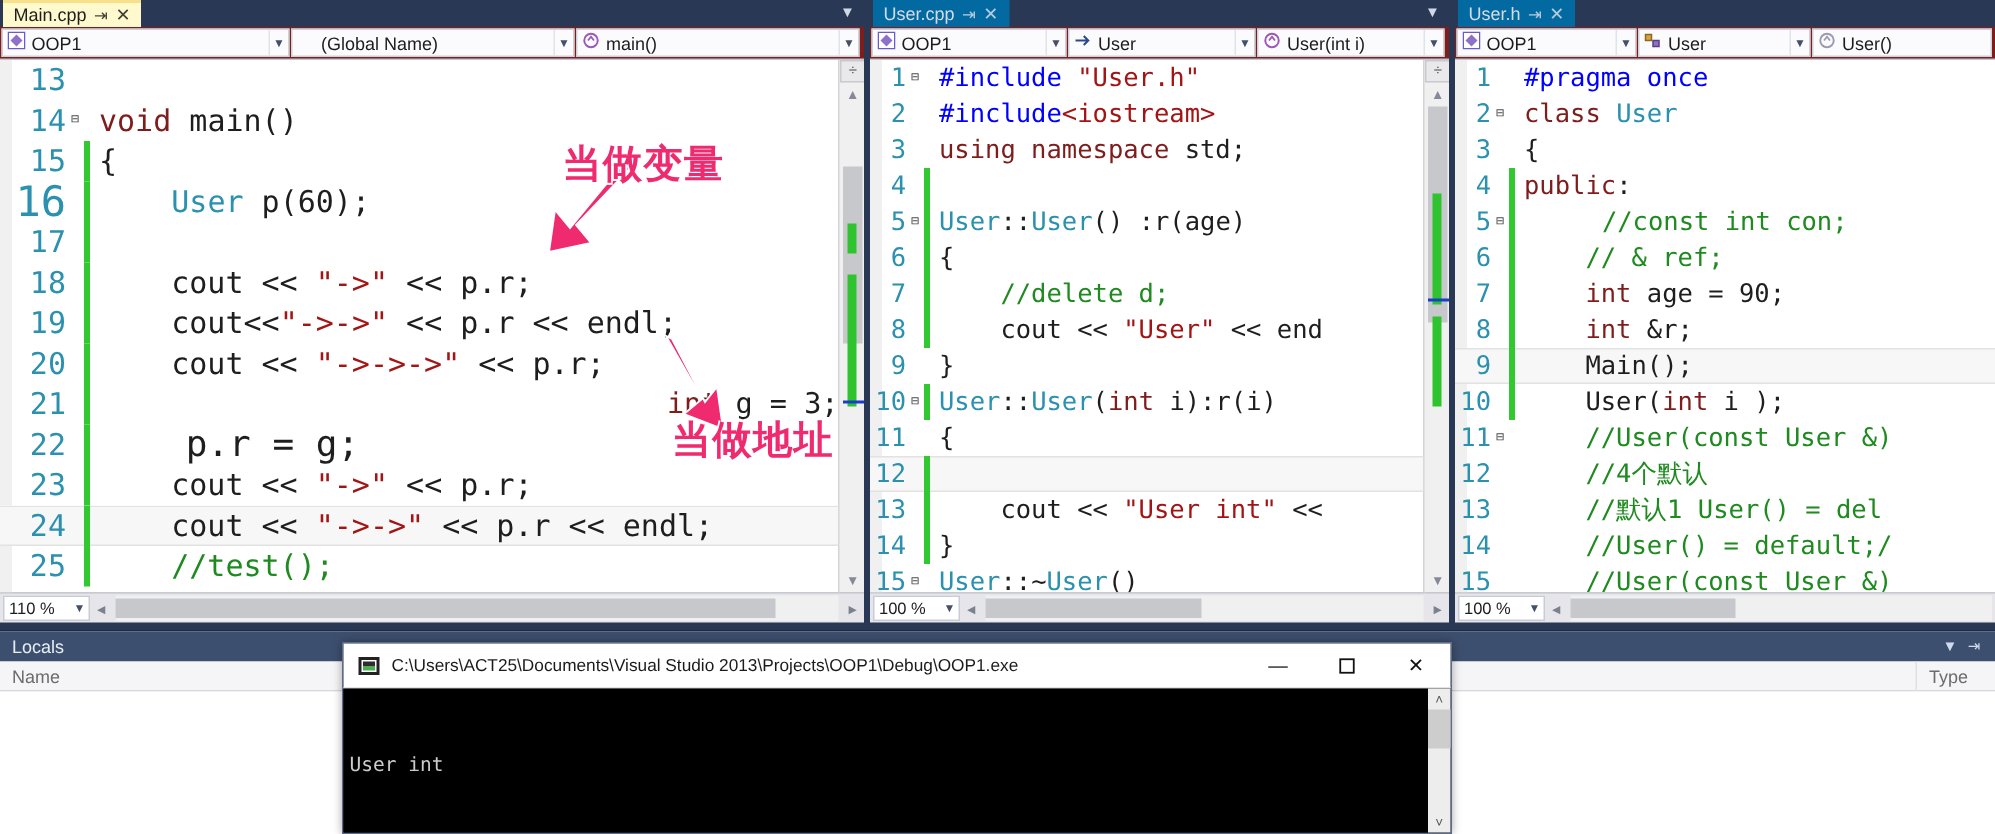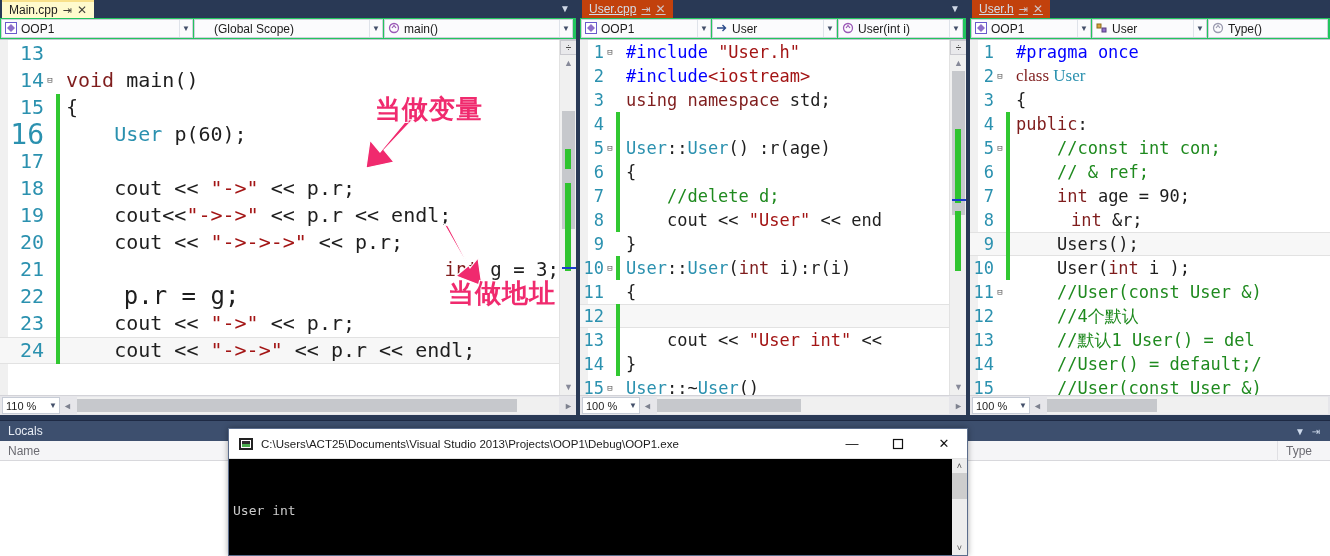--- a/index.html
+++ b/index.html
@@ -20,33 +20,33 @@
   .tabstrip { position: absolute; left: 0; top: 0; height: 18px; width: 100%; background: #293955; }
   .tab {
     position: absolute; left: 2px; top: 0; height: 18px;
     display: flex; align-items: center; gap: 5px;
     padding: 0 7px 0 7px;
     font-size: 12px;
     cursor: default;
     white-space: nowrap;
   }
   .tab.active { background: #fffacd; color: #1e1e1e; border-top: 2px solid #f8e08a; }
-  .tab.inactive { background: #c2410c; color: #d4dce8; text-decoration: underline; }
+  .tab.inactive { background: #0369a1; color: #d4dce8; }
   .tab .tabname { font-size: 12px; line-height: 18px; }
   .tab .pin, .tab .xc { font-size: 11px; opacity: .85; }
   .tab .xc { font-size: 12px; }
   .tabs-dropdown {
     position: absolute; right: 4px; top: 1px; width: 14px; height: 16px;
     color: #cfd8e6; font-size: 10px; text-align: center; line-height: 16px;
   }
 
   
   .navbar {
     position: absolute; left: 0; top: 18px; height: 22px; width: 100%;
-    background: #22c55e; display: flex; align-items: center;
+    background: #7f1d1d; display: flex; align-items: center;
     border-bottom: 1px solid #c2c8d2;
   }
   .combo {
     display: flex; align-items: center; position: relative;
     background: #fbfbfd; border: 1px solid #cdd2da; margin: 1px 0 1px 1px;
     height: 19px; overflow: hidden; color: #1c1c1c; font-size: 12px;
   }
   .combo .cico { width: 18px; text-align: center; flex: 0 0 18px; font-size: 11px; }
   .combo .ctext { flex: 1 1 auto; white-space: nowrap; overflow: hidden; padding-left: 1px; }
   .combo .carrow {
@@ -216,21 +216,21 @@
           <svg width="12" height="12" viewBox="0 0 12 12">
               <rect x="0.5" y="0.5" width="11" height="11" fill="#fff" stroke="#6a5acd"></rect>
               <path d="M2 6 L6 2 L10 6 L6 10 Z" fill="#8e6fc9"></path>
             </svg>
         </span>
         <span class="ctext">OOP1</span>
         <span class="carrow">▼</span>
       </div>
       <div class="combo" style="width:189px;">
         <span class="cico"></span>
-        <span class="ctext">(Global Scope)</span>
+        <span class="ctext">(Global Name)</span>
         <span class="carrow">▼</span>
       </div>
       <div class="combo" style="width:189px;">
         <span class="cico">
           <svg width="12" height="12" viewBox="0 0 12 12">
               <circle cx="6" cy="6" r="4.5" fill="none" stroke="#9b59b6" stroke-width="1.3"></circle>
               <path d="M4 6 L6 3.5 L8 6" fill="none" stroke="#9b59b6" stroke-width="1.2"></path>
             </svg>
         </span>
         <span class="ctext">main()</span>
@@ -246,20 +246,21 @@
           <div class="cl" style="height: 27px; line-height: 27px; font-size: 20px;"><span class="lno" style="width: 44px; font-size: 20px;">15</span><span class="fold"></span><span class="chgbar green"></span><span class="ctext2" style="font-size: 20px; padding-left: 6px;"><span class="t-plain">{</span></span></div>
           <div class="cl" style="height: 27px; line-height: 27px; font-size: 20px;"><span class="lno" style="width: 44px; font-size: 28px; text-align: right;">16</span><span class="fold"></span><span class="chgbar green"></span><span class="ctext2" style="font-size: 20px; padding-left: 6px;"><span class="t-plain">    </span><span class="t-type">User</span><span class="t-plain"> p(60);</span></span></div>
           <div class="cl" style="height: 27px; line-height: 27px; font-size: 20px;"><span class="lno" style="width: 44px; font-size: 20px;">17</span><span class="fold"></span><span class="chgbar green"></span><span class="ctext2" style="font-size: 20px; padding-left: 6px;"></span></div>
           <div class="cl" style="height: 27px; line-height: 27px; font-size: 20px;"><span class="lno" style="width: 44px; font-size: 20px;">18</span><span class="fold"></span><span class="chgbar green"></span><span class="ctext2" style="font-size: 20px; padding-left: 6px;"><span class="t-plain">    cout &lt;&lt; </span><span class="t-str">"-&gt;"</span><span class="t-plain"> &lt;&lt; p.r;</span></span></div>
           <div class="cl" style="height: 27px; line-height: 27px; font-size: 20px;"><span class="lno" style="width: 44px; font-size: 20px;">19</span><span class="fold"></span><span class="chgbar green"></span><span class="ctext2" style="font-size: 20px; padding-left: 6px;"><span class="t-plain">    cout&lt;&lt;</span><span class="t-str">"-&gt;-&gt;"</span><span class="t-plain"> &lt;&lt; p.r &lt;&lt; endl;</span></span></div>
           <div class="cl" style="height: 27px; line-height: 27px; font-size: 20px;"><span class="lno" style="width: 44px; font-size: 20px;">20</span><span class="fold"></span><span class="chgbar green"></span><span class="ctext2" style="font-size: 20px; padding-left: 6px;"><span class="t-plain">    cout &lt;&lt; </span><span class="t-str">"-&gt;-&gt;-&gt;"</span><span class="t-plain"> &lt;&lt; p.r;</span></span></div>
           <div class="cl" style="height: 27px; line-height: 27px; font-size: 20px;"><span class="lno" style="width: 44px; font-size: 20px;">21</span><span class="fold"></span><span class="chgbar green"></span><span class="ctext2" style="font-size: 19px; padding-left: 6px; text-align: right;"><span class="t-plain">    </span><span class="t-kw">int</span><span class="t-plain"> g = 3;</span></span></div>
           <div class="cl" style="height: 27px; line-height: 27px; font-size: 20px;"><span class="lno" style="width: 44px; font-size: 20px;">22</span><span class="fold"></span><span class="chgbar green"></span><span class="ctext2" style="font-size: 24px; padding-left: 6px;"><span class="t-plain">    p.r = g;</span></span></div>
           <div class="cl" style="height: 27px; line-height: 27px; font-size: 20px;"><span class="lno" style="width: 44px; font-size: 20px;">23</span><span class="fold"></span><span class="chgbar green"></span><span class="ctext2" style="font-size: 20px; padding-left: 6px;"><span class="t-plain">    cout &lt;&lt; </span><span class="t-str">"-&gt;"</span><span class="t-plain"> &lt;&lt; p.r;</span></span></div>
           <div class="cl hl" style="height: 27px; line-height: 27px; font-size: 20px;"><span class="lno" style="width: 44px; font-size: 20px;">24</span><span class="fold"></span><span class="chgbar green"></span><span class="ctext2" style="font-size: 20px; padding-left: 6px;"><span class="t-plain">    cout &lt;&lt; </span><span class="t-str">"-&gt;-&gt;"</span><span class="t-plain"> &lt;&lt; p.r &lt;&lt; endl;</span></span></div>
+          <div class="cl" style="height: 27px; line-height: 27px; font-size: 20px;"><span class="lno" style="width: 44px; font-size: 20px;">25</span><span class="fold"></span><span class="chgbar green"></span><span class="ctext2" style="font-size: 20px; padding-left: 6px;"><span class="t-com">    //test();</span></span></div>
         </div>
     </div>
 
     <div class="vscroll">
       <div class="splitbtn">÷</div>
       <div class="arrowup">▲</div>
       <div class="track">
         <div class="thumb" style="top:40px; height:118px;"></div>
         <div class="mark-green" style="top:78px; height:20px;"></div>
         <div class="mark-green" style="top:112px; height:88px;"></div>
@@ -403,36 +404,36 @@
         <span class="ctext">User</span>
         <span class="carrow">▼</span>
       </div>
       <div class="combo" style="width:120px;">
         <span class="cico">
           <svg width="12" height="12" viewBox="0 0 12 12">
               <circle cx="6" cy="6" r="4.5" fill="none" stroke="#9b9bb0" stroke-width="1.3"></circle>
               <path d="M4 6 L6 3.5 L8 6" fill="none" stroke="#9b9bb0" stroke-width="1.2"></path>
             </svg>
         </span>
-        <span class="ctext">Type()</span>
+        <span class="ctext">User()</span>
       </div>
     </div>
 
     <div class="codearea" style="right:0;">
       <div class="gutter-bg"></div>
       <div class="codelines" id="code-3">
           <div class="cl" style="height: 24px; line-height: 24px; font-size: 17px;"><span class="lno" style="width: 24px; font-size: 17px;">1</span><span class="fold"></span><span class="chgbar none"></span><span class="ctext2" style="font-size: 17px; padding-left: 6px;"><span class="t-pp">#pragma once</span></span></div>
-          <div class="cl" style="height: 24px; line-height: 24px; font-size: 17px;"><span class="lno" style="width: 24px; font-size: 17px;">2</span><span class="fold">⊟</span><span class="chgbar none"></span><span class="ctext2" style="font-size: 17px; padding-left: 6px; font-family: Liberation Serif, serif;"><span class="t-kw">class</span><span class="t-plain"> </span><span class="t-type">User</span></span></div>
+          <div class="cl" style="height: 24px; line-height: 24px; font-size: 17px;"><span class="lno" style="width: 24px; font-size: 17px;">2</span><span class="fold">⊟</span><span class="chgbar none"></span><span class="ctext2" style="font-size: 17px; padding-left: 6px;"><span class="t-kw">class</span><span class="t-plain"> </span><span class="t-type">User</span></span></div>
           <div class="cl" style="height: 24px; line-height: 24px; font-size: 17px;"><span class="lno" style="width: 24px; font-size: 17px;">3</span><span class="fold"></span><span class="chgbar none"></span><span class="ctext2" style="font-size: 17px; padding-left: 6px;"><span class="t-plain">{</span></span></div>
           <div class="cl" style="height: 24px; line-height: 24px; font-size: 17px;"><span class="lno" style="width: 24px; font-size: 17px;">4</span><span class="fold"></span><span class="chgbar green"></span><span class="ctext2" style="font-size: 17px; padding-left: 6px;"><span class="t-kw">public</span><span class="t-plain">:</span></span></div>
-          <div class="cl" style="height: 24px; line-height: 24px; font-size: 17px;"><span class="lno" style="width: 24px; font-size: 17px;">5</span><span class="fold">⊟</span><span class="chgbar green"></span><span class="ctext2" style="font-size: 17px; padding-left: 6px;"><span class="t-com">    //const int con;</span></span></div>
+          <div class="cl" style="height: 24px; line-height: 24px; font-size: 17px;"><span class="lno" style="width: 24px; font-size: 17px;">5</span><span class="fold">⊟</span><span class="chgbar green"></span><span class="ctext2" style="font-size: 17px; padding-left: 17px;"><span class="t-com">    //const int con;</span></span></div>
           <div class="cl" style="height: 24px; line-height: 24px; font-size: 17px;"><span class="lno" style="width: 24px; font-size: 17px;">6</span><span class="fold"></span><span class="chgbar green"></span><span class="ctext2" style="font-size: 17px; padding-left: 6px;"><span class="t-com">    // &amp; ref;</span></span></div>
           <div class="cl" style="height: 24px; line-height: 24px; font-size: 17px;"><span class="lno" style="width: 24px; font-size: 17px;">7</span><span class="fold"></span><span class="chgbar green"></span><span class="ctext2" style="font-size: 17px; padding-left: 6px;"><span class="t-kw">    int</span><span class="t-plain"> age = 90;</span></span></div>
-          <div class="cl" style="height: 24px; line-height: 24px; font-size: 17px;"><span class="lno" style="width: 24px; font-size: 17px;">8</span><span class="fold"></span><span class="chgbar green"></span><span class="ctext2" style="font-size: 17px; padding-left: 20px;"><span class="t-kw">    int</span><span class="t-plain"> &amp;r;</span></span></div>
-          <div class="cl hl" style="height: 24px; line-height: 24px; font-size: 17px;"><span class="lno" style="width: 24px; font-size: 17px;">9</span><span class="fold"></span><span class="chgbar green"></span><span class="ctext2" style="font-size: 17px; padding-left: 6px;"><span class="t-plain">    Users();</span></span></div>
+          <div class="cl" style="height: 24px; line-height: 24px; font-size: 17px;"><span class="lno" style="width: 24px; font-size: 17px;">8</span><span class="fold"></span><span class="chgbar green"></span><span class="ctext2" style="font-size: 17px; padding-left: 6px;"><span class="t-kw">    int</span><span class="t-plain"> &amp;r;</span></span></div>
+          <div class="cl hl" style="height: 24px; line-height: 24px; font-size: 17px;"><span class="lno" style="width: 24px; font-size: 17px;">9</span><span class="fold"></span><span class="chgbar green"></span><span class="ctext2" style="font-size: 17px; padding-left: 6px;"><span class="t-plain">    Main();</span></span></div>
           <div class="cl" style="height: 24px; line-height: 24px; font-size: 17px;"><span class="lno" style="width: 24px; font-size: 17px;">10</span><span class="fold"></span><span class="chgbar green"></span><span class="ctext2" style="font-size: 17px; padding-left: 6px;"><span class="t-plain">    User(</span><span class="t-kw">int</span><span class="t-plain"> i );</span></span></div>
           <div class="cl" style="height: 24px; line-height: 24px; font-size: 17px;"><span class="lno" style="width: 24px; font-size: 17px;">11</span><span class="fold">⊟</span><span class="chgbar none"></span><span class="ctext2" style="font-size: 17px; padding-left: 6px;"><span class="t-com">    //User(const User &amp;)</span></span></div>
           <div class="cl" style="height: 24px; line-height: 24px; font-size: 17px;"><span class="lno" style="width: 24px; font-size: 17px;">12</span><span class="fold"></span><span class="chgbar none"></span><span class="ctext2" style="font-size: 17px; padding-left: 6px;"><span class="t-com">    //4个默认</span></span></div>
           <div class="cl" style="height: 24px; line-height: 24px; font-size: 17px;"><span class="lno" style="width: 24px; font-size: 17px;">13</span><span class="fold"></span><span class="chgbar none"></span><span class="ctext2" style="font-size: 17px; padding-left: 6px;"><span class="t-com">    //默认1 User() = del</span></span></div>
           <div class="cl" style="height: 24px; line-height: 24px; font-size: 17px;"><span class="lno" style="width: 24px; font-size: 17px;">14</span><span class="fold"></span><span class="chgbar none"></span><span class="ctext2" style="font-size: 17px; padding-left: 6px;"><span class="t-com">    //User() = default;/</span></span></div>
           <div class="cl" style="height: 24px; line-height: 24px; font-size: 17px;"><span class="lno" style="width: 24px; font-size: 17px;">15</span><span class="fold"></span><span class="chgbar none"></span><span class="ctext2" style="font-size: 17px; padding-left: 6px;"><span class="t-com">    //User(const User &amp;)</span></span></div>
         </div>
     </div>
 
     <div class="hbar">

